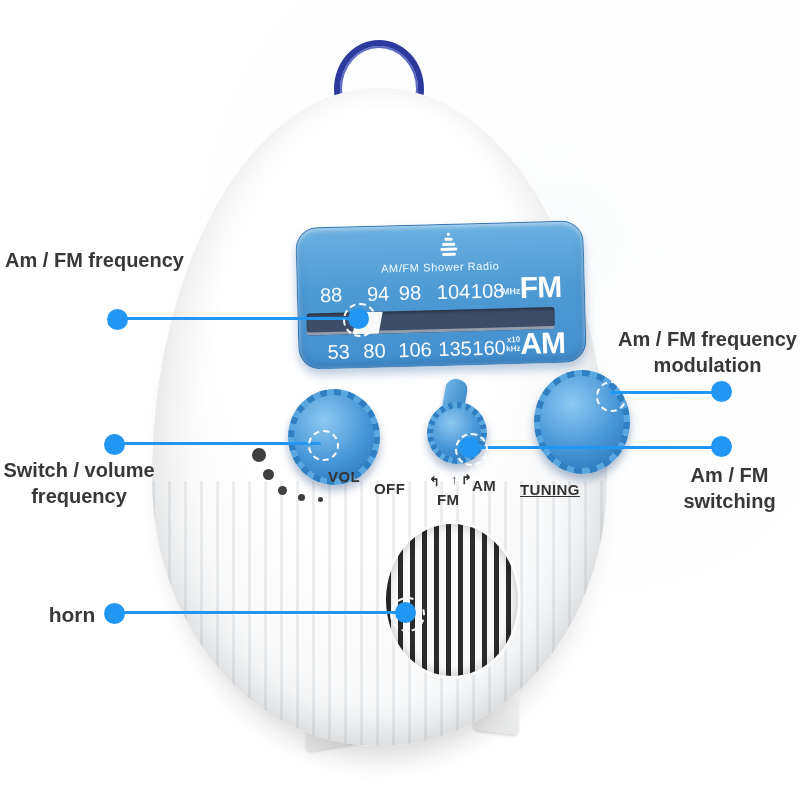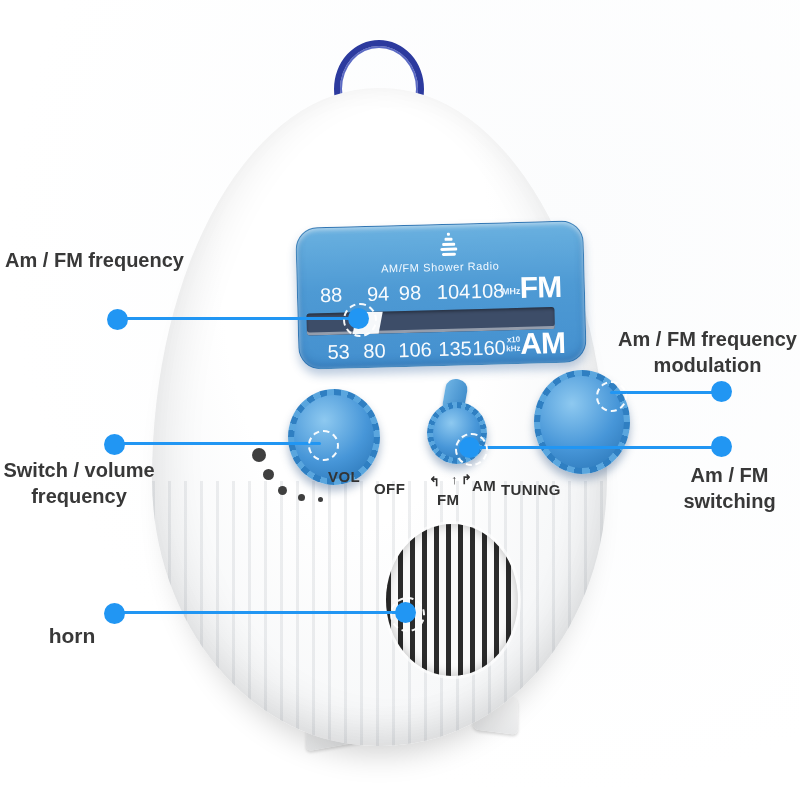--- a/index.html
+++ b/index.html
@@ -53,21 +53,21 @@
   .switch-tab{position:absolute;left:444px;top:379px;width:22px;height:36px;border-radius:10px;z-index:4;
        background:linear-gradient(100deg,#6fb4e4,#3c89c9);transform:rotate(10deg);box-shadow:0 2px 4px rgba(30,70,120,.3);}
 
   
   .ctl{position:absolute;z-index:5;color:#333;font-weight:bold;font-size:15px;letter-spacing:.4px;}
   .marker{position:absolute;z-index:5;color:#333;font-weight:bold;font-size:13px;}
   .vdot{position:absolute;border-radius:50%;background:#3f3f3f;z-index:5;}
 
   
   .ann{position:absolute;z-index:10;color:#383838;font-weight:600;font-size:20px;line-height:1.32;text-align:center;}
-  .ann.horn{font-size:21px;margin-top:21px;}
+  .ann.horn{font-size:21px;}
   .aline{position:absolute;height:3px;background:#2196f3;border-radius:2px;z-index:9;}
   .adot{position:absolute;width:21px;height:21px;border-radius:50%;background:#2196f3;z-index:10;}
   .aring{position:absolute;border:2px dashed rgba(255,255,255,.95);border-radius:50%;z-index:11;background:transparent;}
 </style>
 </head>
 <body>
 <div class="stage">
 
   <div class="handle"></div>
   <div class="foot left"></div>
@@ -131,21 +131,21 @@
   <div class="vdot" style="left:298px;top:494px;width:7px;height:7px;"></div>
   <div class="vdot" style="left:318px;top:497px;width:5px;height:5px;"></div>
 
   <span class="ctl" style="left:328px;top:468px;">VOL</span>
   <span class="ctl" style="left:374px;top:480px;">OFF</span>
   <span class="marker" style="left:429px;top:474px;">↰</span>
   <span class="marker" style="left:451px;top:472px;">↑</span>
   <span class="ctl" style="left:437px;top:491px;">FM</span>
   <span class="marker" style="left:461px;top:472px;">↱</span>
   <span class="ctl" style="left:472px;top:477px;">AM</span>
-  <span class="ctl" style="left:501px;top:481px;">TUNING</span>
+  <span class="ctl" style="left:520px;top:481px;text-decoration:underline;">TUNING</span>
 
   <div class="aline" style="left:117px;top:317px;width:241px;"></div>
   <div class="aline" style="left:115px;top:442px;width:206px;"></div>
   <div class="aline" style="left:610px;top:391px;width:112px;"></div>
   <div class="aline" style="left:470px;top:446px;width:252px;"></div>
   <div class="aline" style="left:114px;top:611px;width:292px;"></div>
 
   <div class="adot" style="left:107px;top:309px;"></div>
   <div class="adot" style="left:348px;top:308px;"></div>
   <div class="aring" style="left:343px;top:303px;width:30px;height:30px;"></div>

